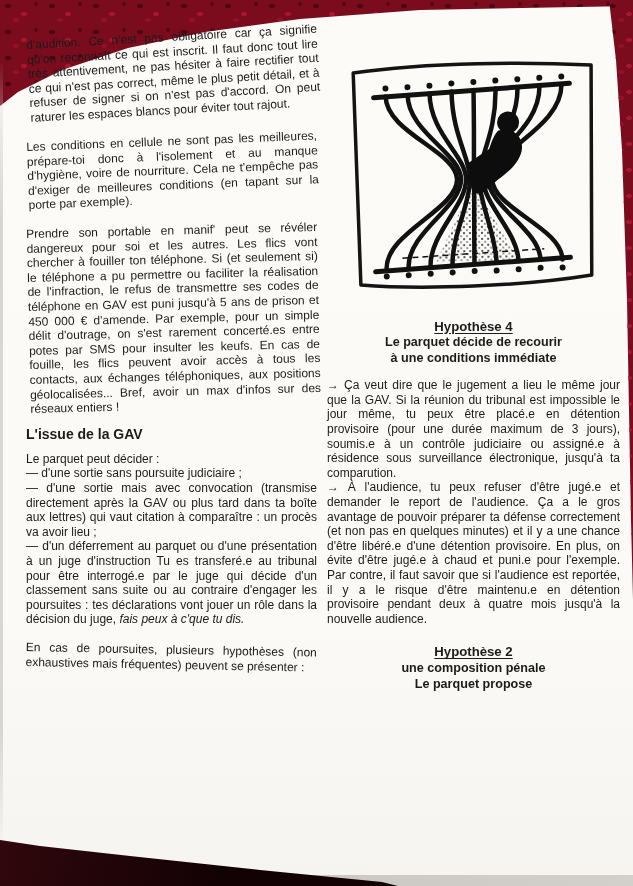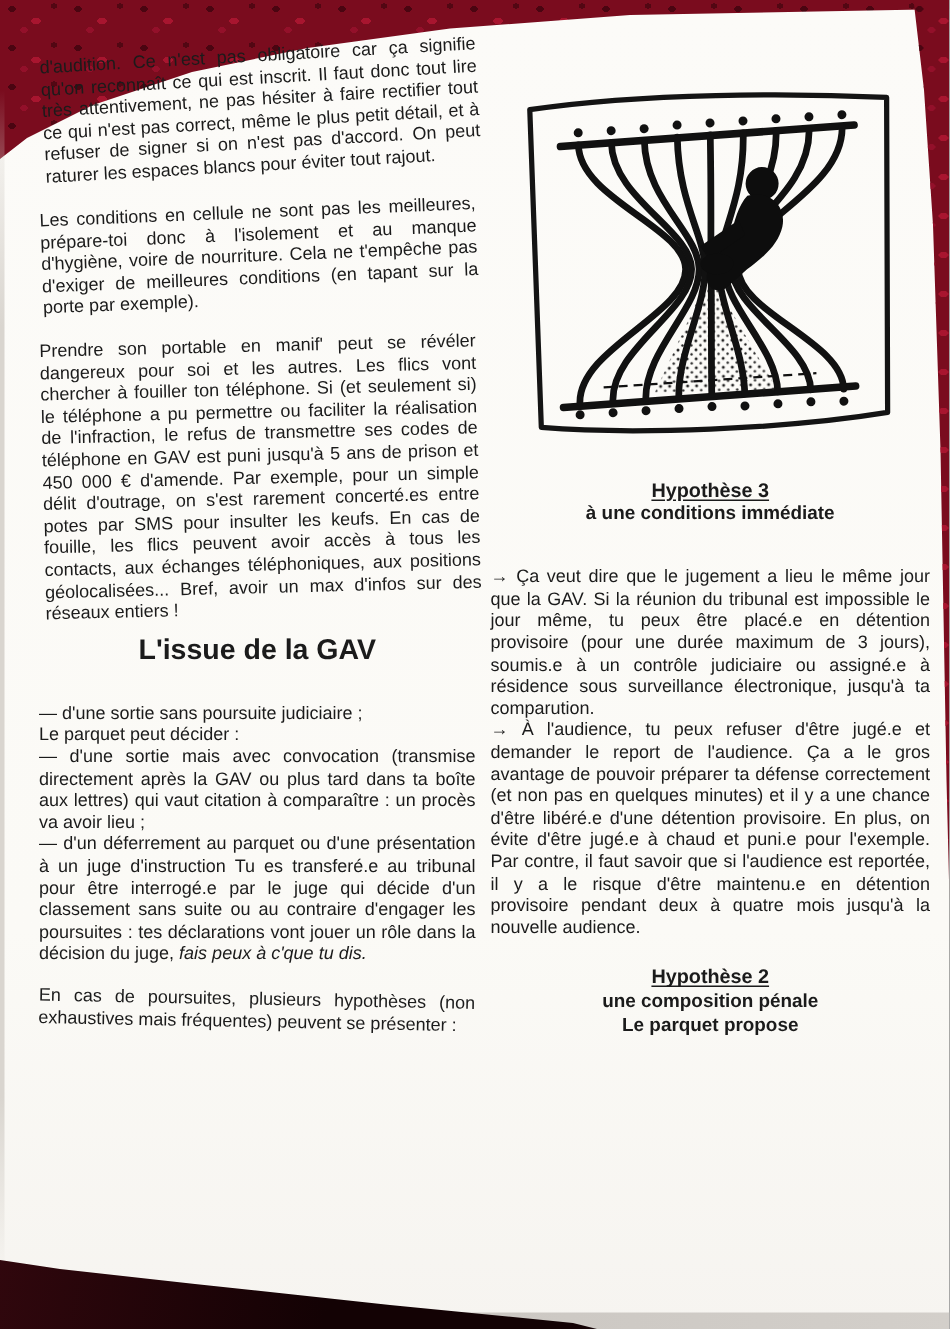--- a/index.html
+++ b/index.html
@@ -43,26 +43,26 @@
   }
   .col-left{width:291px;}
   .col-right{width:293px;}
   p{margin:0; text-align:justify;}
   .tilt-a{transform:rotate(-3.2deg); transform-origin:left top;}
   .tilt-b{transform:rotate(-2.3deg); transform-origin:left top;}
   .tilt-c{transform:rotate(-1.4deg); transform-origin:left top;}
   .tilt-d{transform:rotate(1.1deg); transform-origin:left top;}
   .mb{margin-bottom:14px;}
   .mb-s{margin-bottom:11px;}
-  .section-heading{font-weight:bold; text-align:center; font-size:19px; margin:11px 0 26px;}
+  .section-heading{font-weight:bold; text-align:left; font-size:14px; margin:11px 0 10px;}
   .hyp-block{text-align:center; margin-top:19px;}
   .hyp-title{font-weight:bold; font-size:13.2px; text-decoration:underline; text-underline-offset:2px;}
   .hyp-sub{font-weight:bold; font-size:12.6px; line-height:16px;}
   .rc-par{margin-top:0;}
-  .rc-first{margin-top:27px;}
+  .rc-first{margin-top:12px;}
   .closing{margin-top:13px;}
   em{font-style:italic;}
   .figure-wrap{width:266px; margin:13px auto 0; transform:rotate(-1deg);}
 </style>
 </head>
 <body>
 
 <div class="canvas">
   <div class="paper-sheet"></div>
   <div class="red-wedge-top texture"></div>
@@ -71,22 +71,22 @@
   <div class="table-edge-bottom"></div>
   <div class="shadow-wedge-bottom"></div>
 
   <div class="content">
 
     <div class="col-left">
       <p class="tilt-a mb">d'audition. Ce n'est pas obligatoire car ça signifie qu'on reconnaît ce qui est inscrit. Il faut donc tout lire très attentivement, ne pas hésiter à faire rectifier tout ce qui n'est pas correct, même le plus petit détail, et à refuser de signer si on n'est pas d'accord. On peut raturer les espaces blancs pour éviter tout rajout.</p>
       <p class="tilt-b mb">Les conditions en cellule ne sont pas les meilleures, prépare-toi donc à l'isolement et au manque d'hygiène, voire de nourriture. Cela ne t'empêche pas d'exiger de meilleures conditions (en tapant sur la porte par exemple).</p>
       <p class="tilt-c mb-s">Prendre son portable en manif' peut se révéler dangereux pour soi et les autres. Les flics vont chercher à fouiller ton téléphone. Si (et seulement si) le téléphone a pu permettre ou faciliter la réalisation de l'infraction, le refus de transmettre ses codes de téléphone en GAV est puni jusqu'à 5 ans de prison et 450 000 € d'amende. Par exemple, pour un simple délit d'outrage, on s'est rarement concerté.es entre potes par SMS pour insulter les keufs. En cas de fouille, les flics peuvent avoir accès à tous les contacts, aux échanges téléphoniques, aux positions géolocalisées... Bref, avoir un max d'infos sur des réseaux entiers !</p>
       <div class="section-heading">L'issue de la GAV</div>
+      <p>Le parquet peut décider :</p>
       <p>— d'une sortie sans poursuite judiciaire ;</p>
-      <p>Le parquet peut décider :</p>
       <p>— d'une sortie mais avec convocation (transmise directement après la GAV ou plus tard dans ta boîte aux lettres) qui vaut citation à comparaître : un procès va avoir lieu ;</p>
       <p><span>— d'un déferrement au parquet ou d'une présentation à un juge d'instruction Tu es transferé.e au tribunal pour être interrogé.e par le juge qui décide d'un classement sans suite ou au contraire d'engager les poursuites : tes déclarations vont jouer un rôle dans la décision du juge, </span><em>fais peux à c'que tu dis.</em></p>
       <p class="closing tilt-d">En cas de poursuites, plusieurs hypothèses (non exhaustives mais fréquentes) peuvent se présenter :</p>
     </div>
 
     <div class="col-right">
 
       <div class="figure-wrap">
         <svg width="266" height="246" viewBox="0 0 266 246">
 
@@ -141,21 +141,22 @@
           <g fill="#0d0d0d">
             <circle cx="168" cy="72" r="11"></circle>
             <path d="M158,80 C174,76 184,88 181,101 C178,113 168,121 157,129 L143,141 C135,146 127,139 131,129 L146,108 C149,97 152,86 158,80 Z"></path>
             <path d="M152,96 L126,113 L132,122 L156,106 Z"></path>
             <ellipse cx="137" cy="125" rx="11" ry="7"></ellipse>
           </g>
         </svg>
       </div>
 
       <div class="hyp-block">
-        <div class="hyp-title">Hypothèse 3</div>
+        <div class="hyp-title">Hypothèse 4</div>
+        <div class="hyp-sub">Le parquet décide de recourir</div>
         <div class="hyp-sub">à une conditions immédiate</div>
       </div>
 
       <p class="rc-par rc-first">→ Ça veut dire que le jugement a lieu le même jour que la GAV. Si la réunion du tribunal est impossible le jour même, tu peux être placé.e en détention provisoire (pour une durée maximum de 3 jours), soumis.e à un contrôle judiciaire ou assigné.e à résidence sous surveillance électronique, jusqu'à ta comparution.</p>
       <p class="rc-par">→ À l'audience, tu peux refuser d'être jugé.e et demander le report de l'audience. Ça a le gros avantage de pouvoir préparer ta défense correctement (et non pas en quelques minutes) et il y a une chance d'être libéré.e d'une détention provisoire. En plus, on évite d'être jugé.e à chaud et puni.e pour l'exemple. Par contre, il faut savoir que si l'audience est reportée, il y a le risque d'être maintenu.e en détention provisoire pendant deux à quatre mois jusqu'à la nouvelle audience.</p>
 
       <div class="hyp-block">
         <div class="hyp-title">Hypothèse 2</div>
         <div class="hyp-sub">une composition pénale</div>
         <div class="hyp-sub">Le parquet propose</div>

